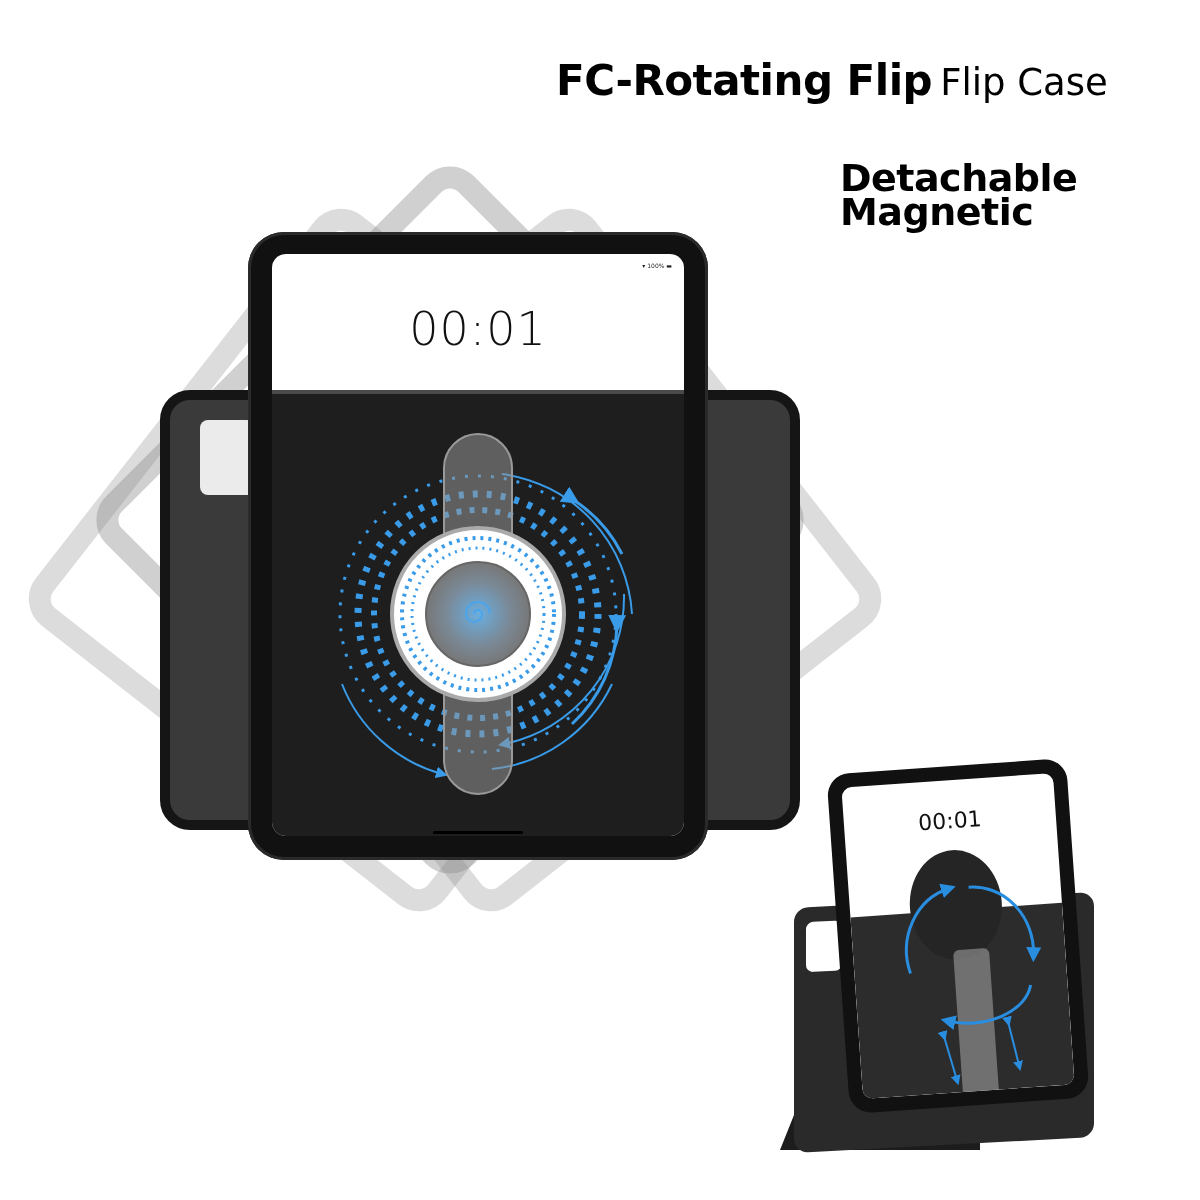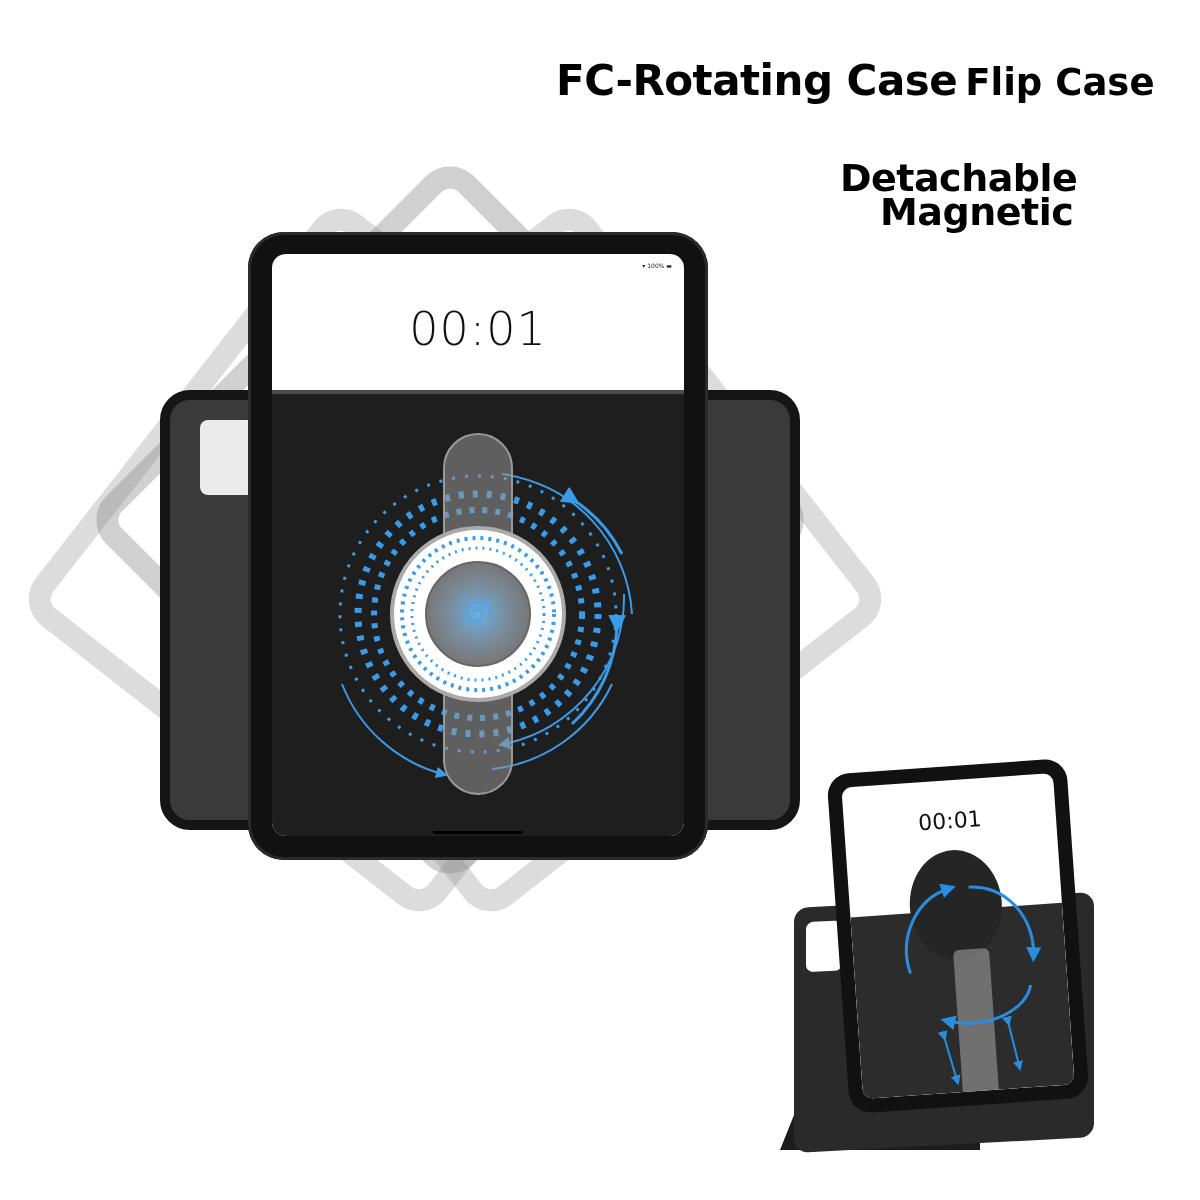--- a/index.html
+++ b/index.html
@@ -1,22 +1,22 @@
 <!DOCTYPE html>
 <html><head>
 <meta charset="utf-8">
 <style>
   html, body { margin:0; padding:0; background:#ffffff; }
   body { width:1200px; height:1200px; position:relative; overflow:hidden; font-family:"DejaVu Sans", sans-serif; }
   .headline { position:absolute; left:556px; top:56px; white-space:nowrap; color:#000; }
   .headline .bold { font-weight:bold; font-size:42px; letter-spacing:-0.5px; }
-  .headline .light { font-size:37px; font-weight:bold; margin-left:8px; }
+  .headline .light { font-size:37px; font-weight:normal; margin-left:8px; }
   .feature { position:absolute; left:840px; font-weight:bold; font-size:38px; color:#000; letter-spacing:-0.5px; }
   .f1 { top:132px;margin-top:24px; }
-  .f2 { top:190px;margin-left:40px; }
+  .f2 { top:190px; }
 
   
   .ghost { position:absolute; border-radius:34px; border:22px solid rgba(120,120,120,0.35); box-sizing:border-box; }
 
   
   .case-back { position:absolute; left:160px; top:390px; width:640px; height:440px; background:#3a3a3a; border-radius:30px; border:10px solid #151515; box-sizing:border-box; }
   .case-back .cam { position:absolute; left:30px; top:20px; width:55px; height:75px; background:#fff; border-radius:8px; opacity:0.9; }
 
   
   .tablet { position:absolute; left:248px; top:232px; width:460px; height:628px; background:#111; border-radius:36px; box-shadow:0 0 0 3px #2a2a2a inset; }
@@ -37,21 +37,21 @@
   .mini-screen { position:absolute; left:14px; top:14px; width:212px; height:312px; background:#fff; border-radius:10px; overflow:hidden; }
   .mini-clock { position:absolute; top:28px; width:100%; text-align:center; font-size:22px; color:#111; }
   .mini-lower { position:absolute; left:0; top:130px; width:100%; height:182px; background:#2c2c2c; }
   .mini-disc { position:absolute; left:60px; top:70px; width:92px; height:110px; background:#252525; border-radius:50%; }
   .mini-bar { position:absolute; left:100px; top:170px; width:36px; height:160px; background:rgba(170,170,170,0.55); border-radius:6px; }
 </style>
 </head>
 <body>
 
 <div class="headline">
-  <span class="bold">FC-Rotating Case</span><span class="light">Flip Case</span>
+  <span class="bold">FC-Rotating Flip</span><span class="light">Flip Case</span>
 </div>
 <div class="feature f1">Detachable</div>
 <div class="feature f2">Magnetic</div>
 
 <div class="ghost" style="left:190px; top:260px; width:520px; height:520px; transform:rotate(45deg);"></div>
 <div class="ghost" style="left:120px; top:300px; width:520px; height:520px; transform:rotate(38deg); border-color:rgba(140,140,140,0.3);"></div>
 <div class="ghost" style="left:270px; top:300px; width:520px; height:520px; transform:rotate(52deg); border-color:rgba(140,140,140,0.3);"></div>
 
 <div class="case-back">
   <div class="cam"></div>

